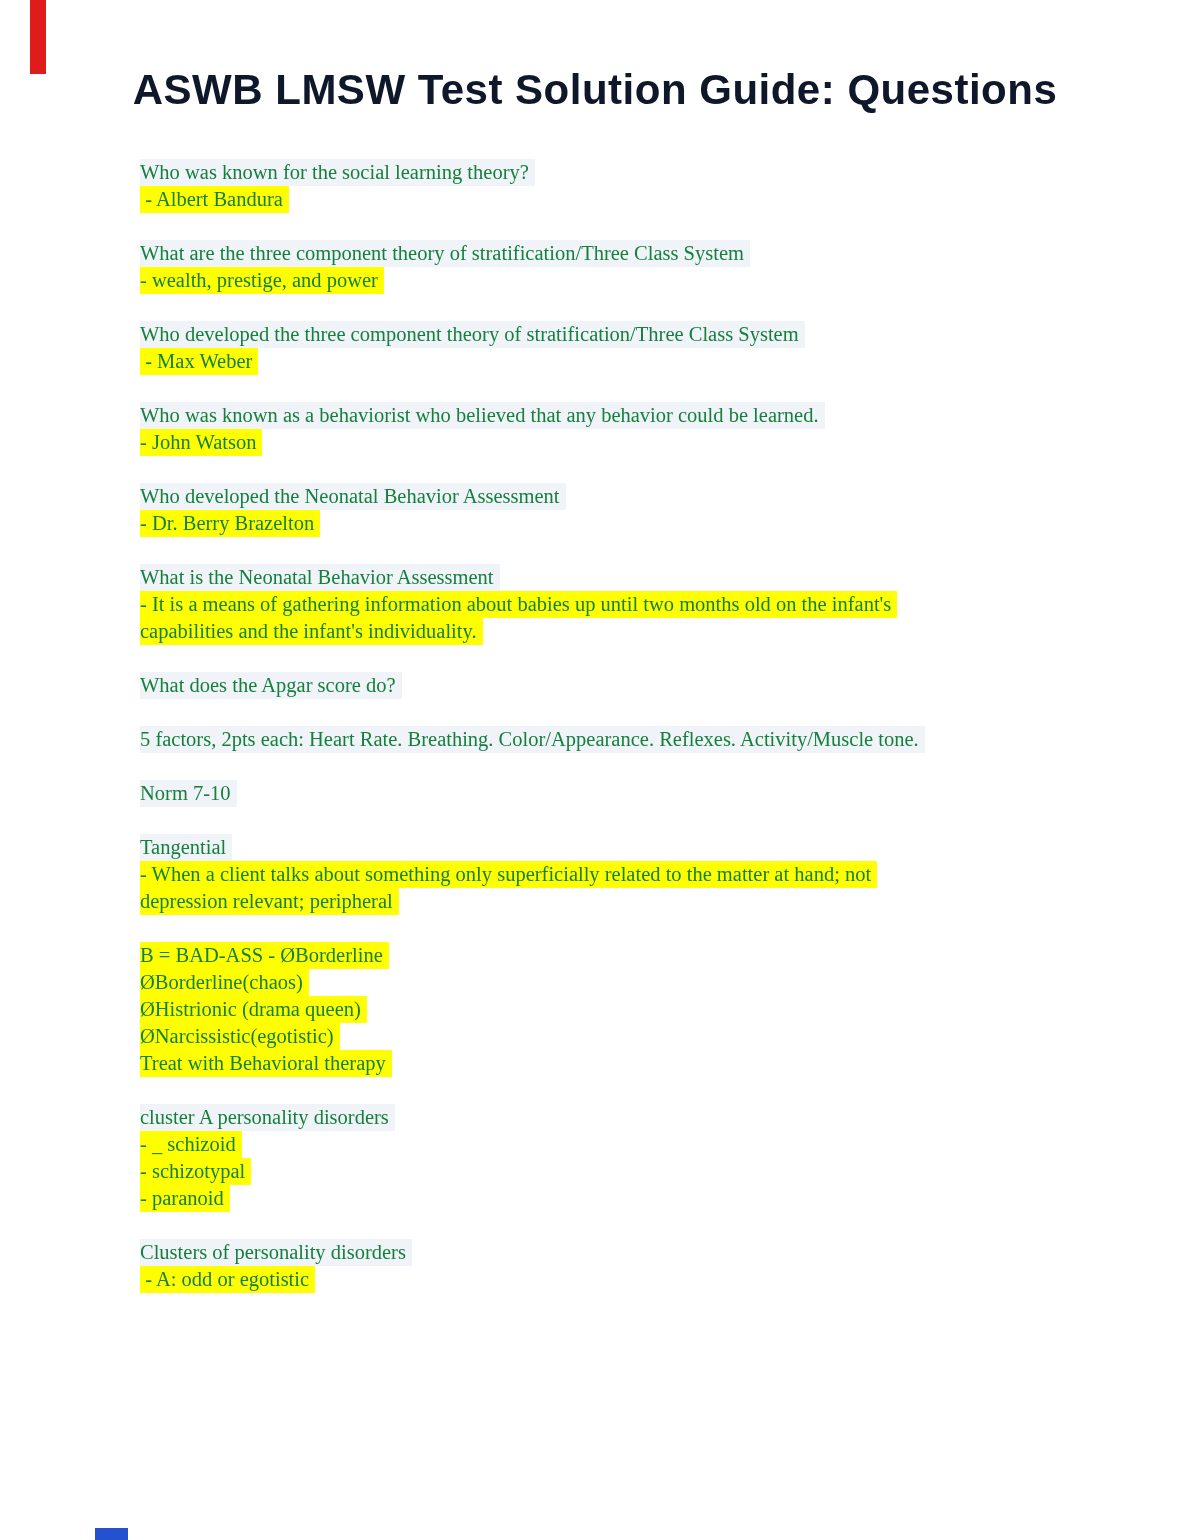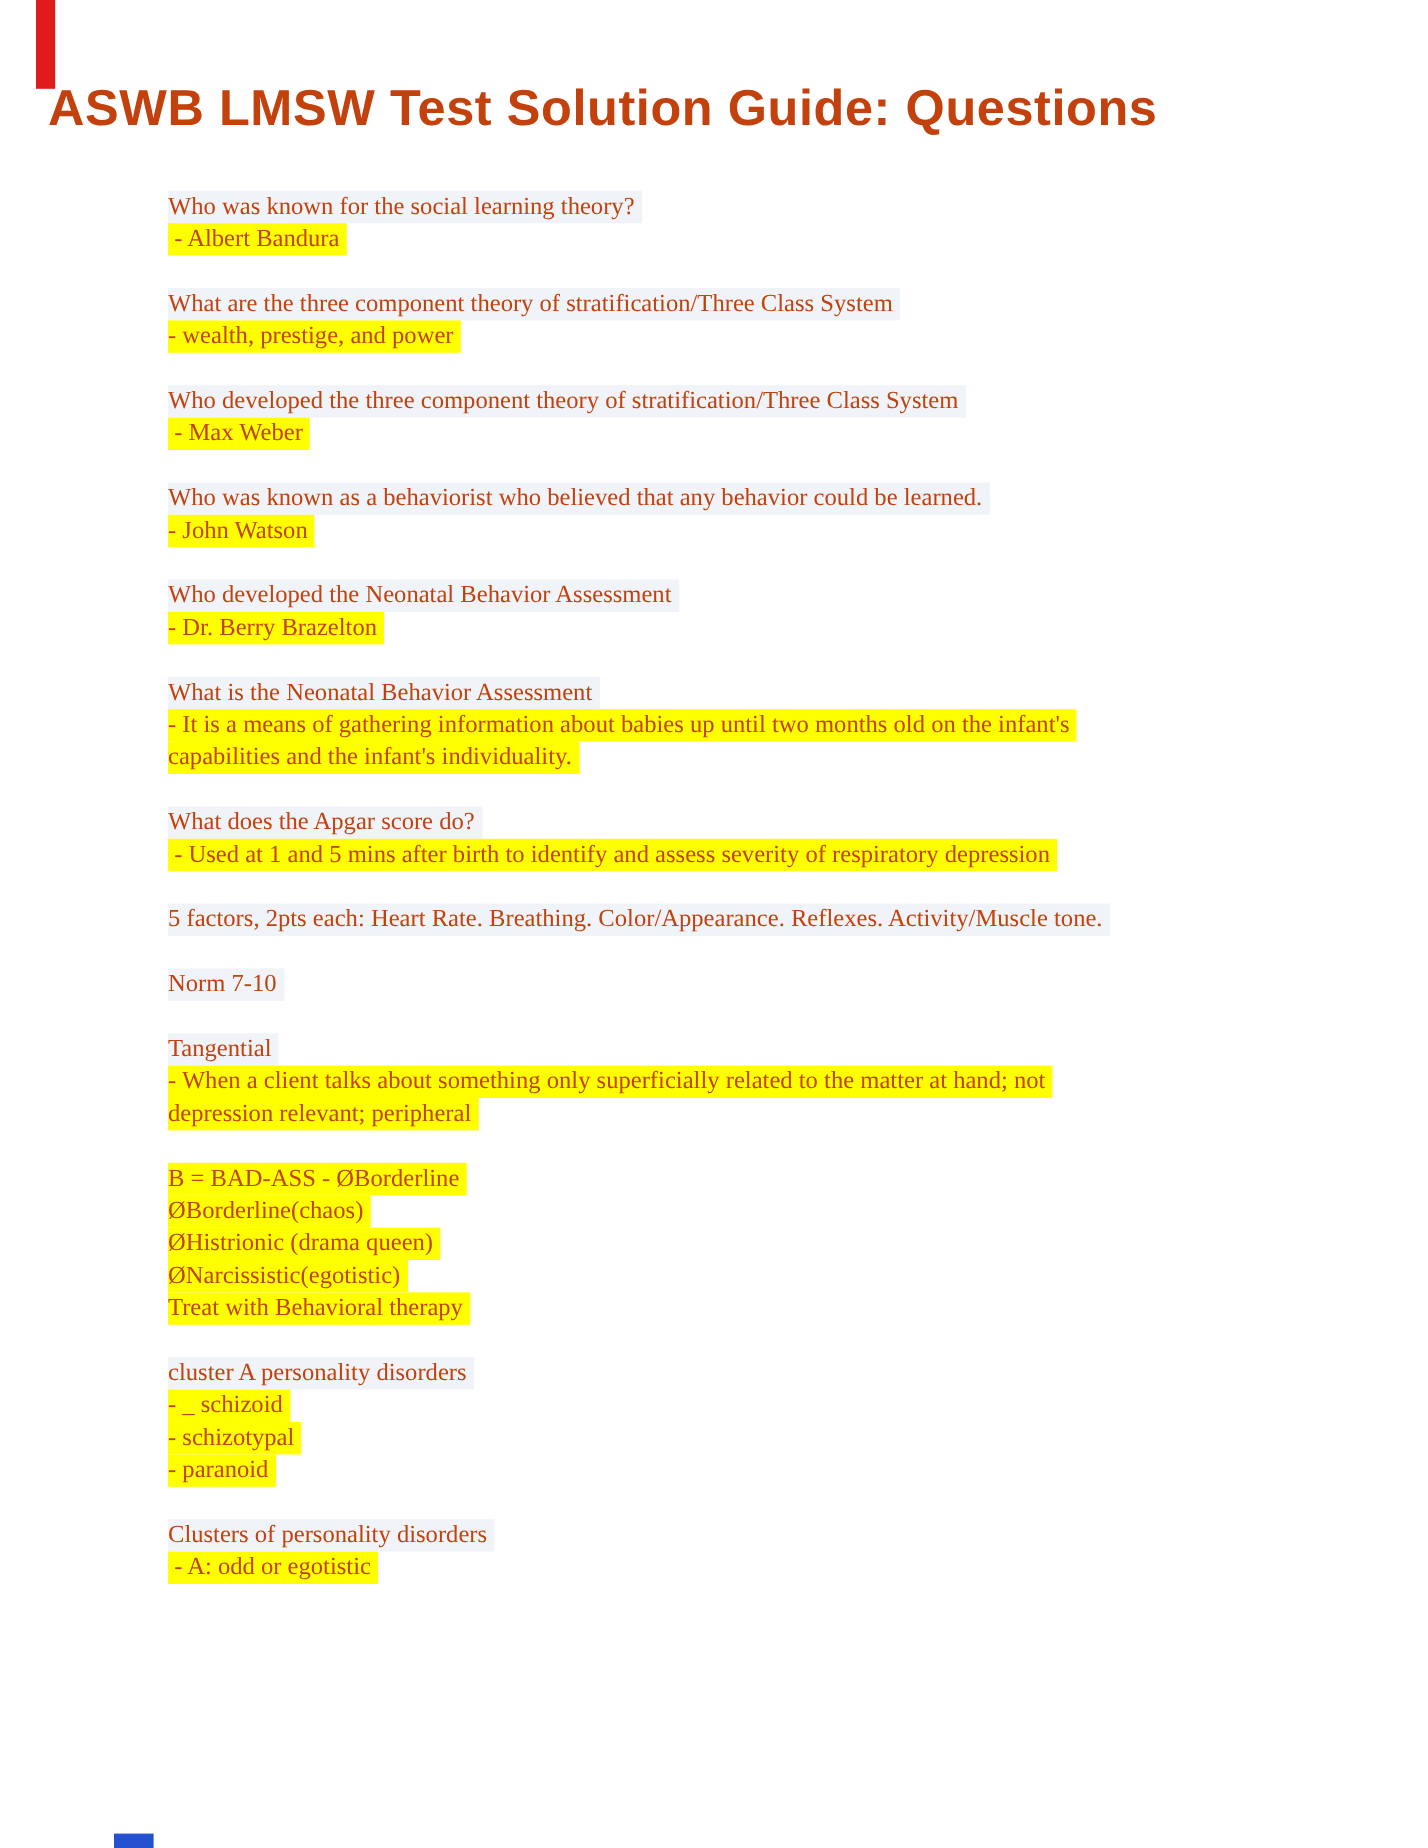--- a/index.html
+++ b/index.html
@@ -10,37 +10,37 @@
     background: #ffffff;
     overflow: hidden;
     font-family: "Liberation Serif", serif;
   }
   .edge-mark { position: absolute; }
   .red-mark  { left: 30px; top: 0;   width: 16px; height: 74px; background: #e01b1b; }
   .blue-mark { left: 95px; bottom: 0; width: 33px; height: 12px; background: #2451d0; }
 
   .doc-title {
     margin: 64px 40px 0 40px;
-    text-align: left;
-    color: #c2410c;
+    text-align: center;
+    color: #0f172a;
     font-family: "Liberation Sans", sans-serif;
     font-weight: bold;
     font-size: 42px;
     line-height: 52px;
     letter-spacing: 0.5px;
   }
 
   .content {
     margin: 43px 40px 0 140px;
   }
   .qa-item { margin-bottom: 27px; }
   .line {
     font-size: 20.5px;
     line-height: 27px;
-    color: #c2410c;
+    color: #15803d;
     width: fit-content;
     max-width: 920px;
     white-space: pre;
     padding-right: 6px;
   }
   .q-line { background: #f0f3f7; }
   .a-line { background: #ffff00; }
 </style>
 </head>
 <body>
@@ -82,21 +82,20 @@
     </div>
 
     <div class="qa-item">
       <div class="line q-line">What is the Neonatal Behavior Assessment</div>
       <div class="line a-line">- It is a means of gathering information about babies up until two months old on the infant's</div>
       <div class="line a-line">capabilities and the infant's individuality.</div>
     </div>
 
     <div class="qa-item">
       <div class="line q-line">What does the Apgar score do?</div>
-      <div class="line a-line"> - Used at 1 and 5 mins after birth to identify and assess severity of respiratory depression</div>
     </div>
 
     <div class="qa-item">
       <div class="line q-line">5 factors, 2pts each: Heart Rate. Breathing. Color/Appearance. Reflexes. Activity/Muscle tone.</div>
     </div>
 
     <div class="qa-item">
       <div class="line q-line">Norm 7-10</div>
     </div>
 

